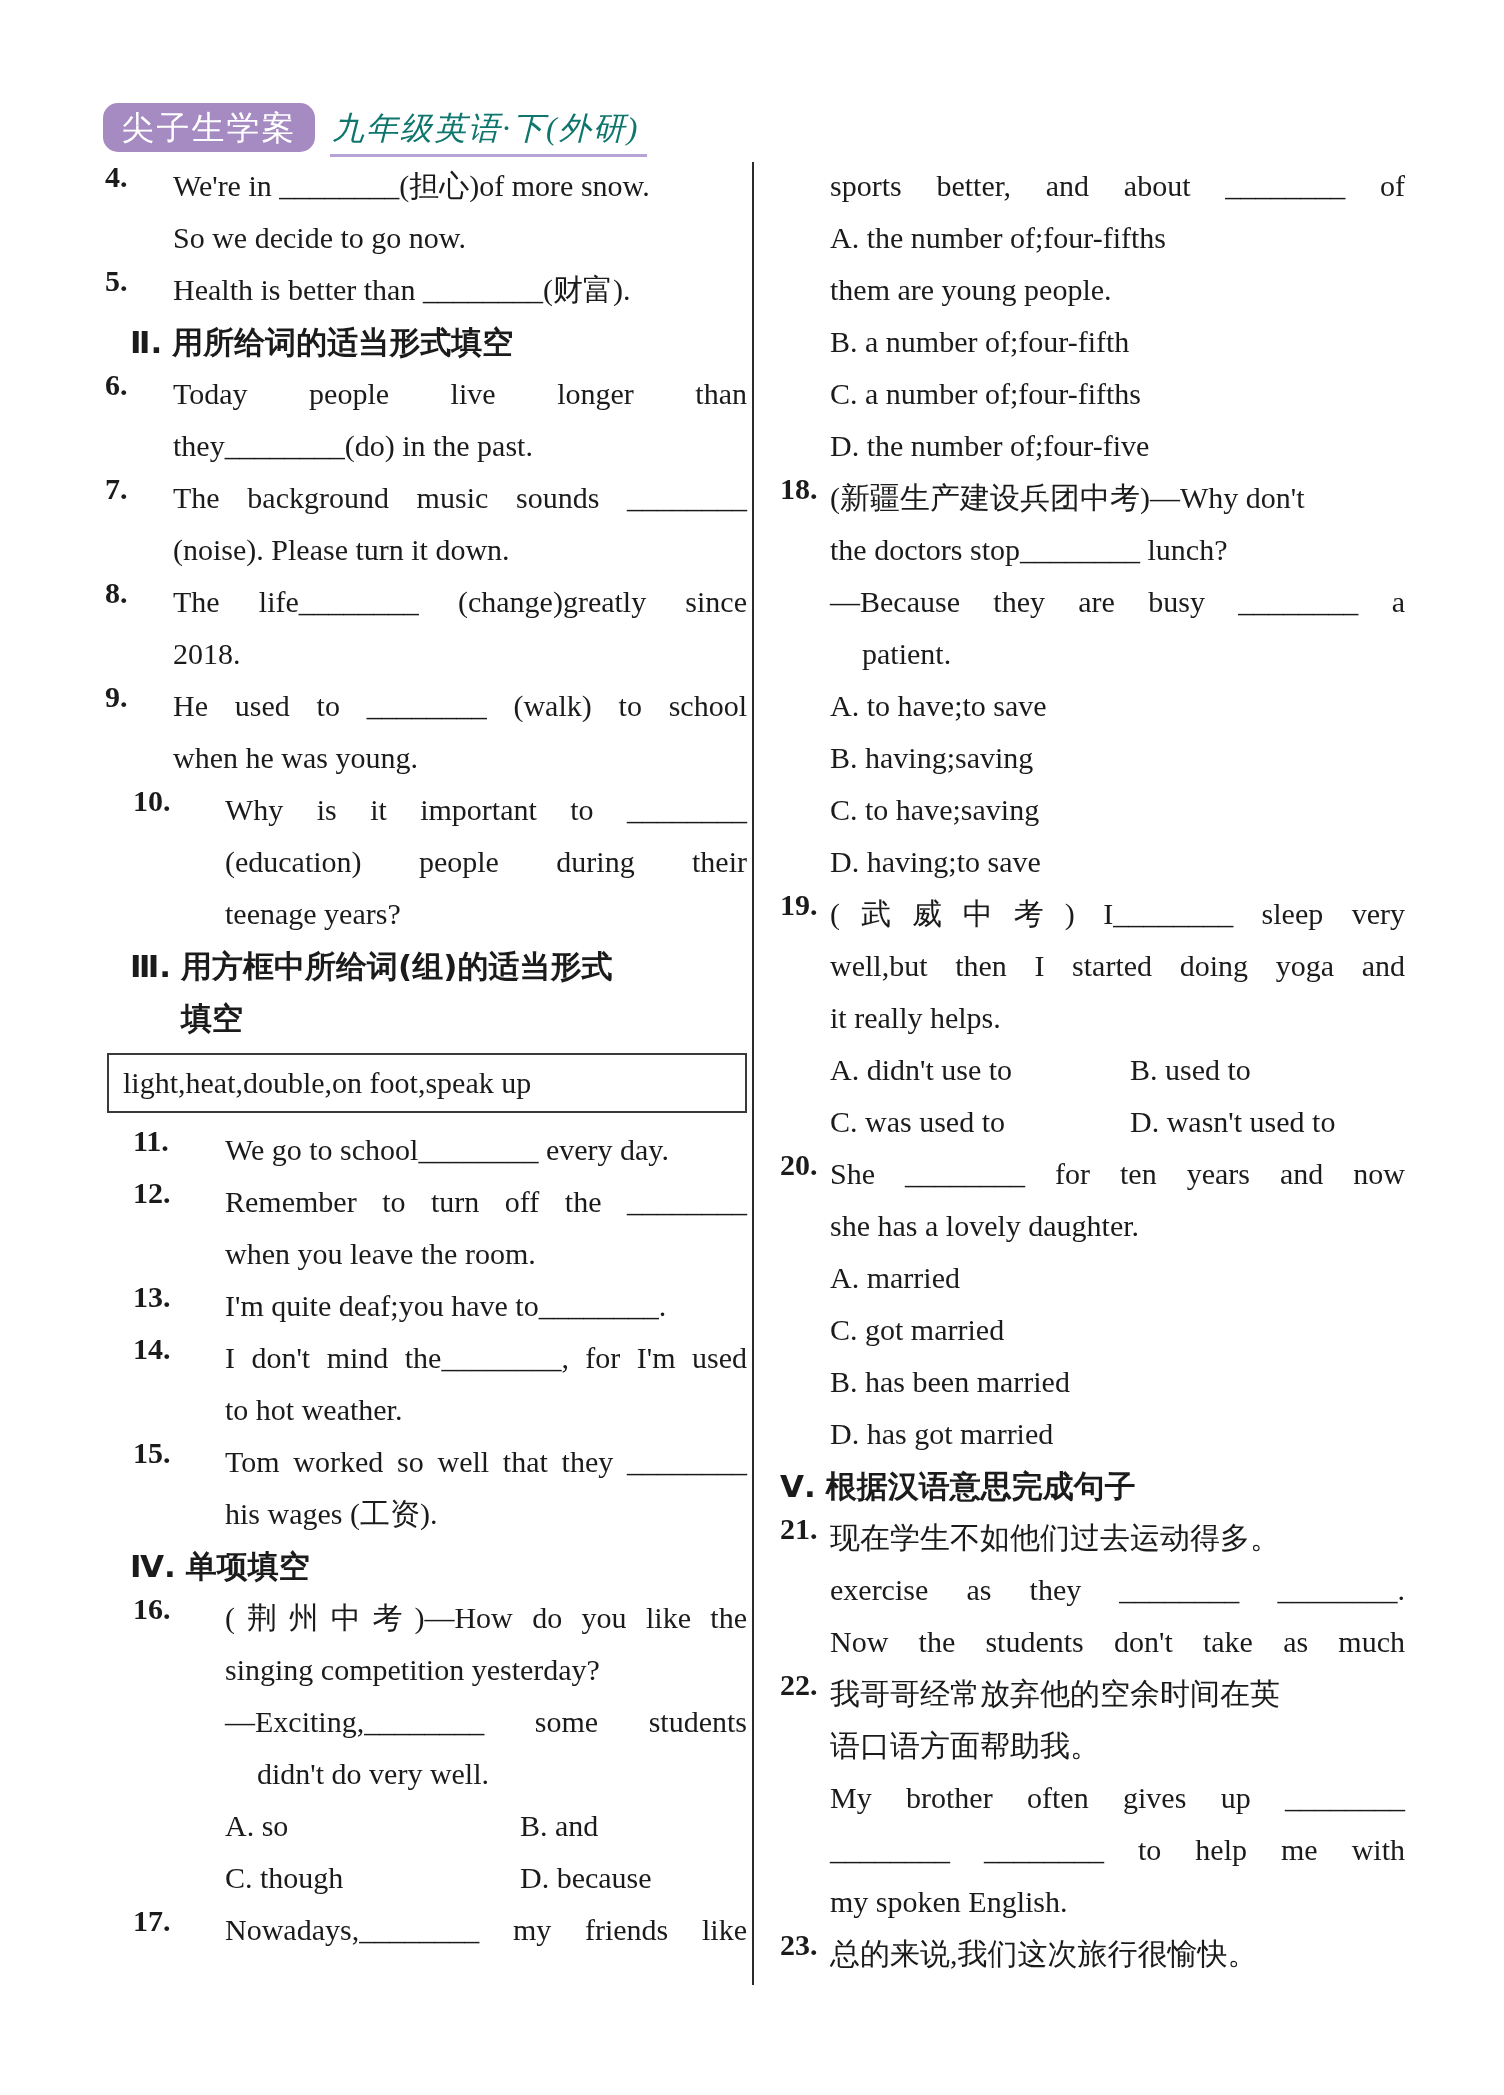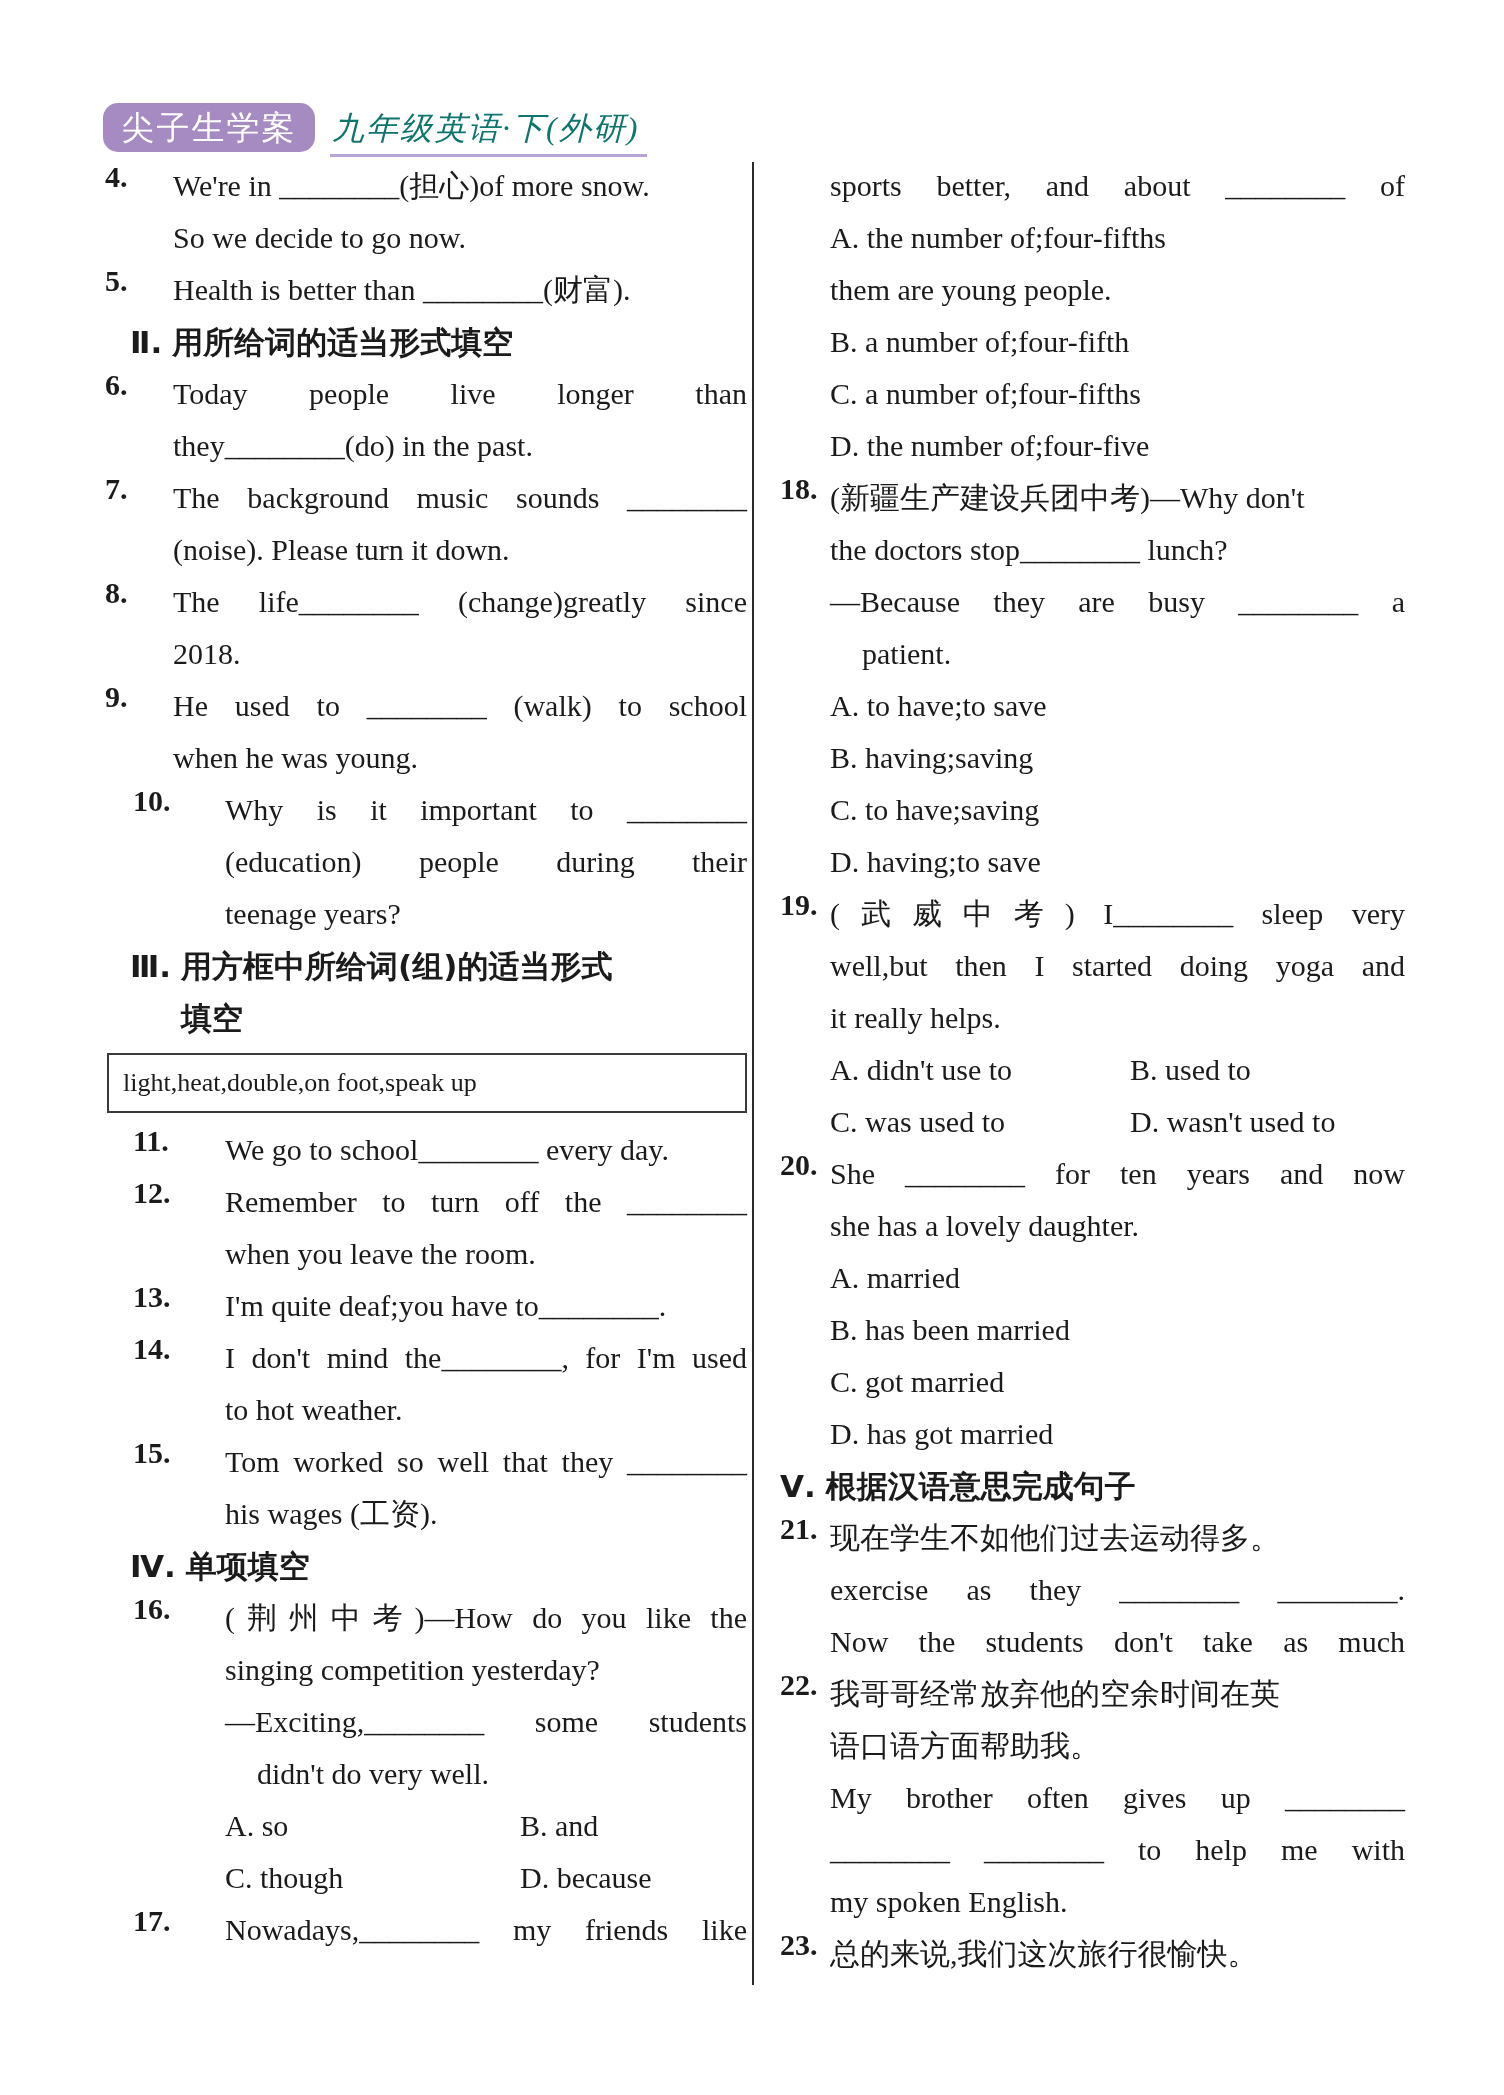--- a/index.html
+++ b/index.html
@@ -40,21 +40,21 @@
 
   .sec {
     display:flex; font-weight:bold; padding-left:25px;
     font-family:"DejaVu Sans","Liberation Sans",sans-serif; font-size:31px;
   }
   .sec .seclabel { flex:none; margin-right:10px; line-height:52px; }
   .sec .sectitle { flex:1; line-height:52px; }
 
   .wordbox {
     border:2px solid #3a3a3a; margin:9px 0 11px 2px; padding:7px 14px;
-    line-height:42px; font-size:26px;
+    line-height:42px; font-size:30px;
   }
 
   .opts2  { display:grid; grid-template-columns:295px 1fr; }
   .opts2R { display:grid; grid-template-columns:300px 1fr; }
 </style>
 </head>
 <body>
 
 <div class="page">
 
@@ -245,22 +245,22 @@
         </div>
       </div>
     </div>
 
     <div class="item">
       <span class="num w3">20.</span>
       <div class="content">
         <div class="line j">She ________ for ten years and now</div>
         <div class="line">she has a lovely daughter.</div>
         <div class="line">A. married</div>
+        <div class="line">C. got married</div>
         <div class="line">B. has been married</div>
-        <div class="line">C. got married</div>
         <div class="line">D. has got married</div>
       </div>
     </div>
 
     <div class="sec" style="padding-left:0">
       <span class="seclabel">Ⅴ.</span>
       <span class="sectitle">根据汉语意思完成句子</span>
     </div>
 
     <div class="item">

